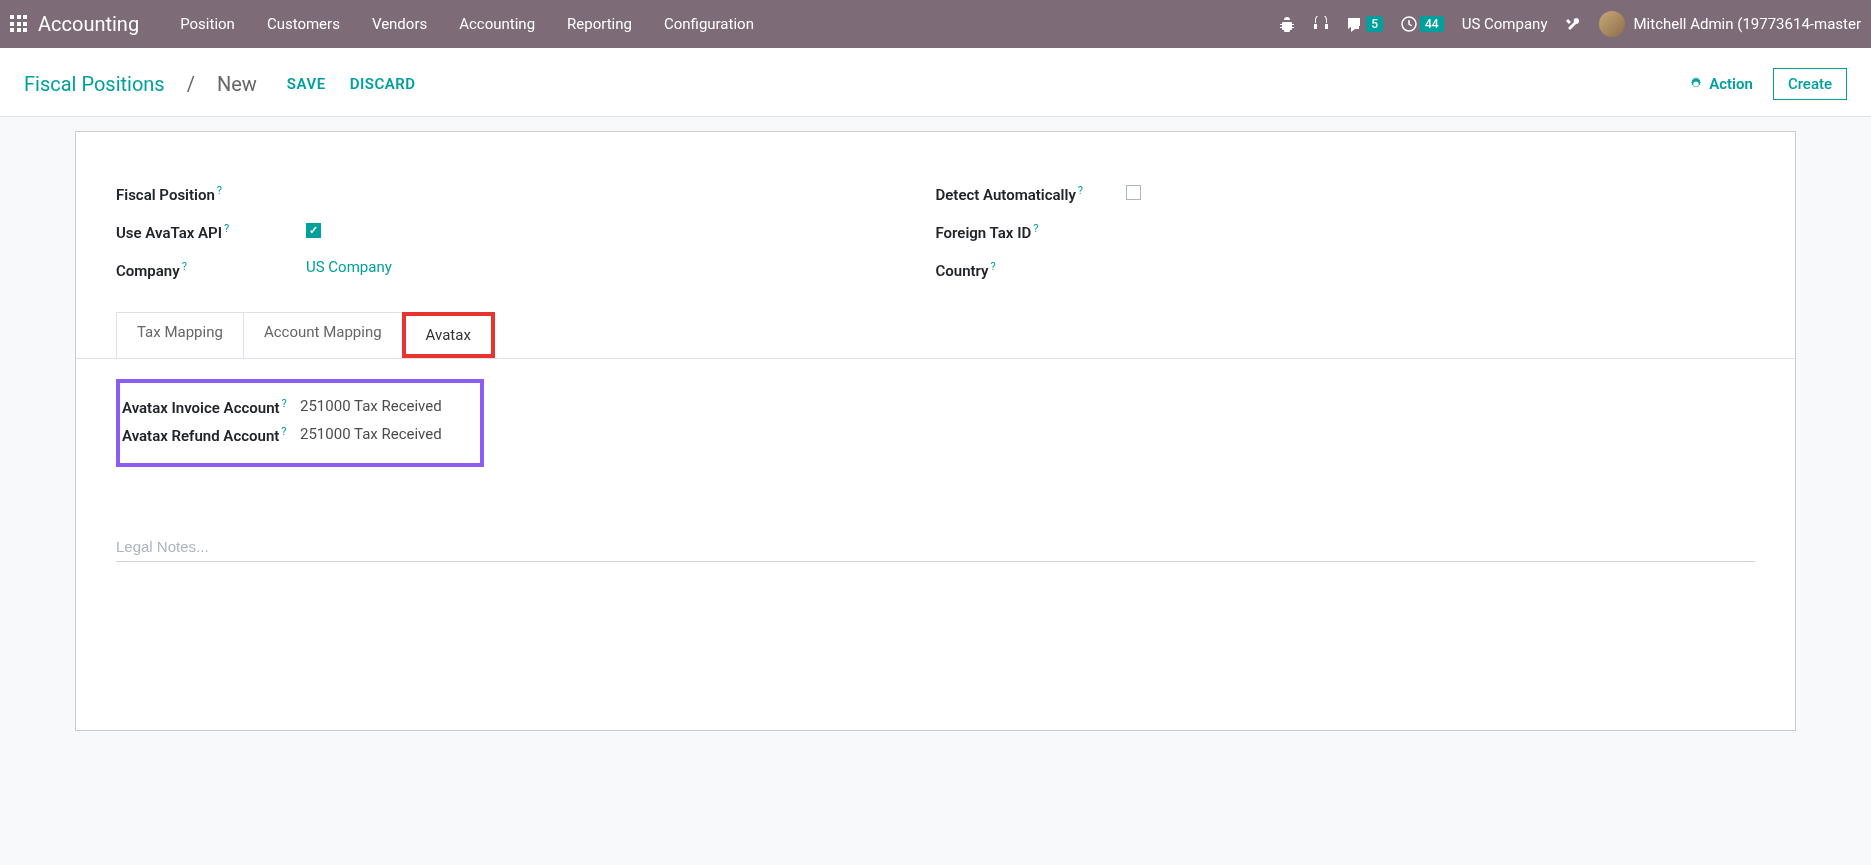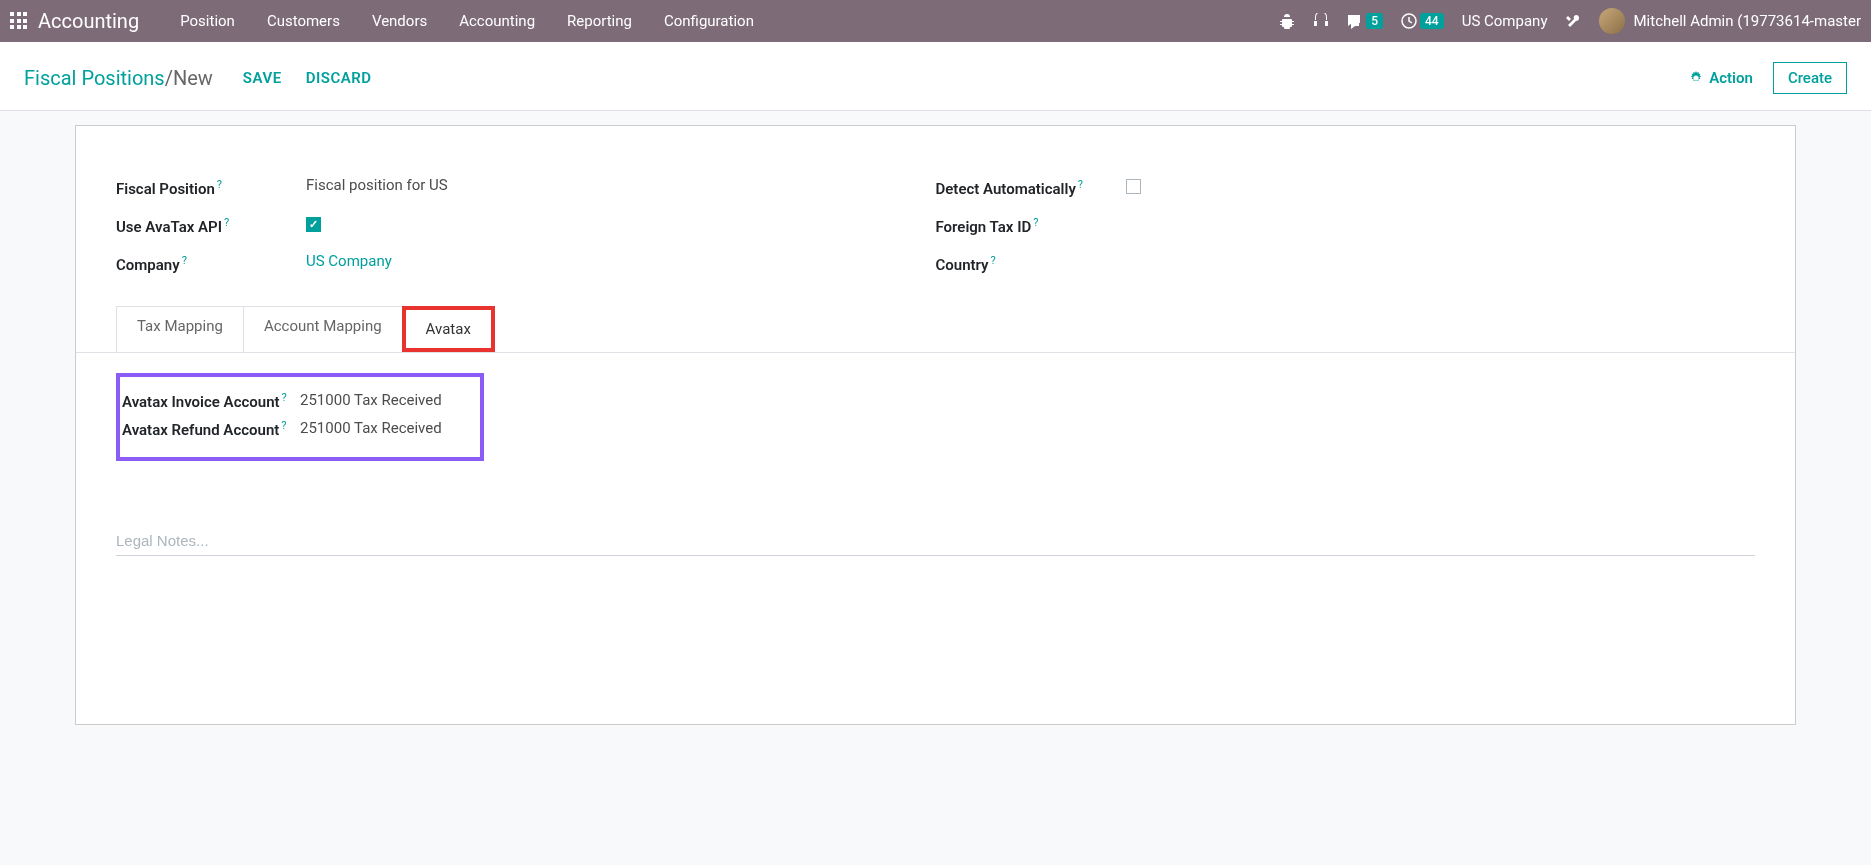--- a/index.html
+++ b/index.html
@@ -10,21 +10,21 @@
     body {
       font-family: -apple-system, BlinkMacSystemFont, "Segoe UI", Roboto, "Helvetica Neue", Arial, sans-serif;
       font-size: 14px;
       color: #212529;
       background: #f8f9fa;
       overflow-x: hidden;
     }
     
     .navbar {
       background: #7d6b77;
-      height: 42px;
+      height: 48px;
       display: flex;
       align-items: center;
       padding: 0 10px;
       color: #fff;
     }
     .navbar-left {
       display: flex;
       align-items: center;
       gap: 0px;
     }
@@ -110,21 +110,21 @@
       background: #fff;
       border-bottom: 1px solid #dee2e6;
       padding: 20px 24px 16px 24px;
       display: flex;
       align-items: center;
     }
     .breadcrumb {
       font-size: 20px;
       display: flex;
       align-items: center;
-      gap: 0;
+      gap: 22px;
     }
     .breadcrumb-link {
       color: #00a09d;
       cursor: pointer;
     }
     .breadcrumb-sep {
       color: #666;
     }
     .breadcrumb-current {
       color: #666;
@@ -389,21 +389,20 @@
 
 <div class="main-area">
   <div class="form-sheet">
     <div class="form-top">
 
       <div class="form-col">
         <div class="form-row">
           <div class="form-label">
             <span>Fiscal Position</span><span class="help-icon">?</span>
           </div>
-          <div class="form-value">Fiscal position for US</div>
         </div>
         <div class="form-row">
           <div class="form-label">
             <span>Use AvaTax API</span><span class="help-icon">?</span>
           </div>
           <div class="form-value">
             <span class="checkbox checked"></span>
           </div>
         </div>
         <div class="form-row">

